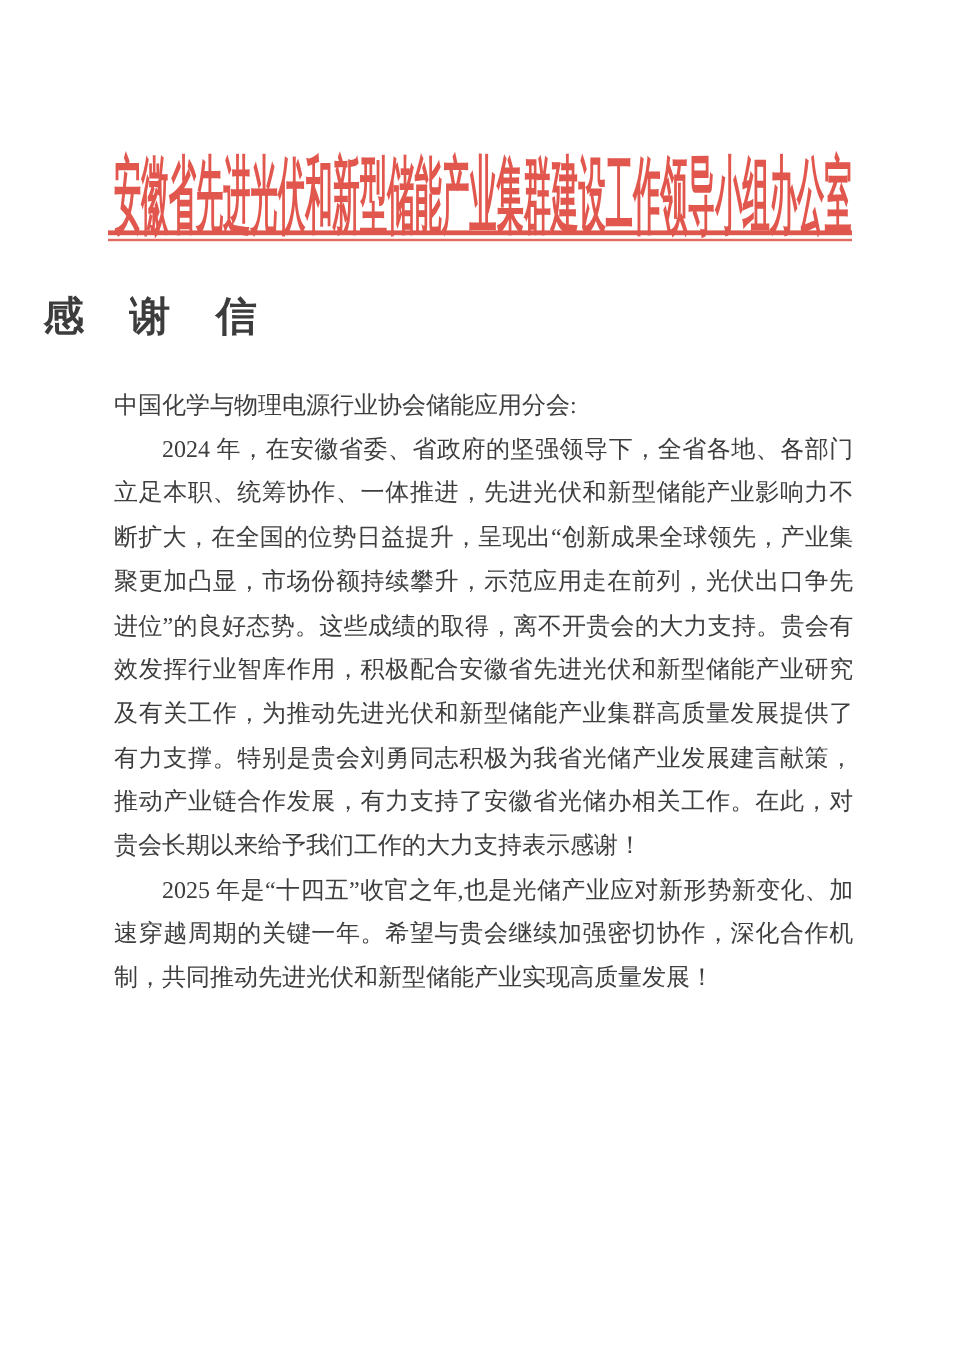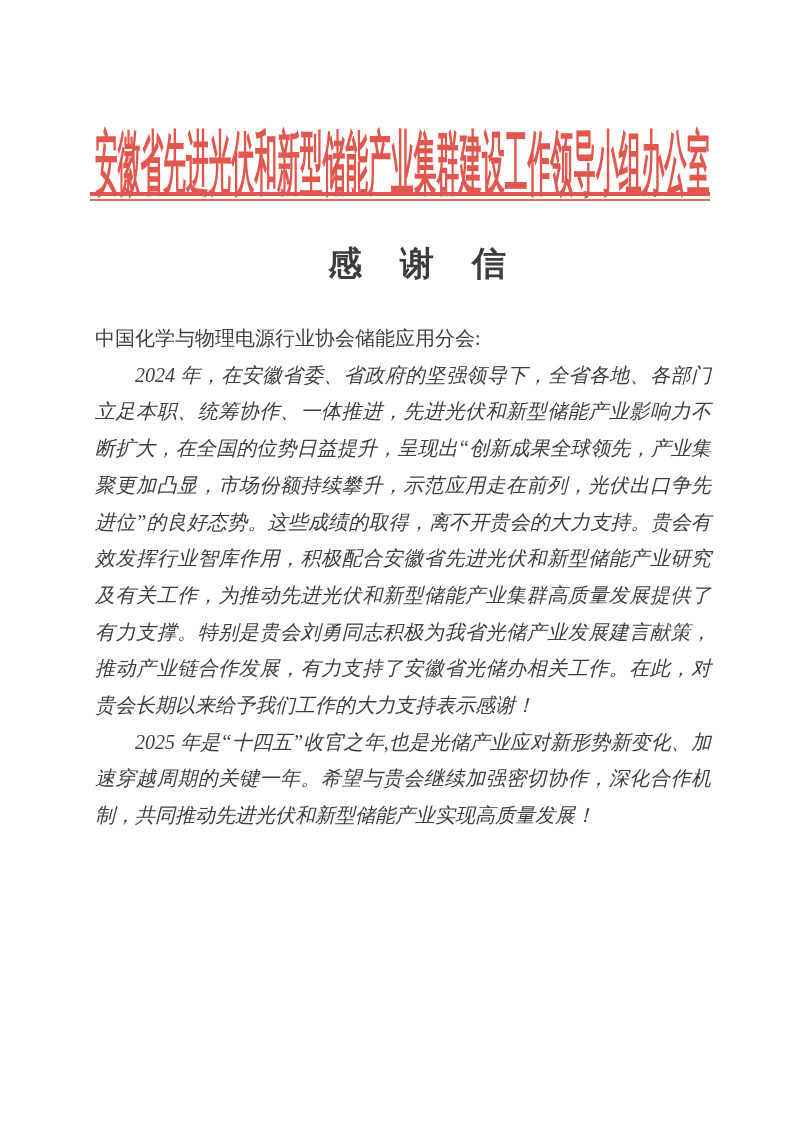--- a/index.html
+++ b/index.html
@@ -35,41 +35,40 @@
   }
   .header-rule .thick { height: 4px; background: #dd574c; }
   .header-rule .gap   { height: 3px; }
   .header-rule .thin  { height: 2px; background: #e2695f; }
   
   .letter-title {
     position: absolute;
     top: 241px;
     left: 0;
     width: 100%;
-    text-align: center;
     font-size: 34px;
     font-weight: 700;
     color: #3c3c3c;
     letter-spacing: 2px;
     padding-left: 36px;
   }
   
   .letter-body {
     position: absolute;
     left: 95px;
     top: 320px;
     width: 616px;
     font-size: 20px;
     line-height: 36.7px;
     color: #3e3e3e;
     text-align: justify;
     text-justify: inter-character;
     word-break: break-all;
   }
-  .letter-body p.indent { text-indent: 2em; font-style: italic; }
+  .letter-body p.indent { text-indent: 2em; }
   
   .signature {
     position: absolute;
     left: 300px;
     top: 920px;
     width: 410px;
     text-align: center;
     font-size: 20px;
     line-height: 40px;
     color: #3e3e3e;

